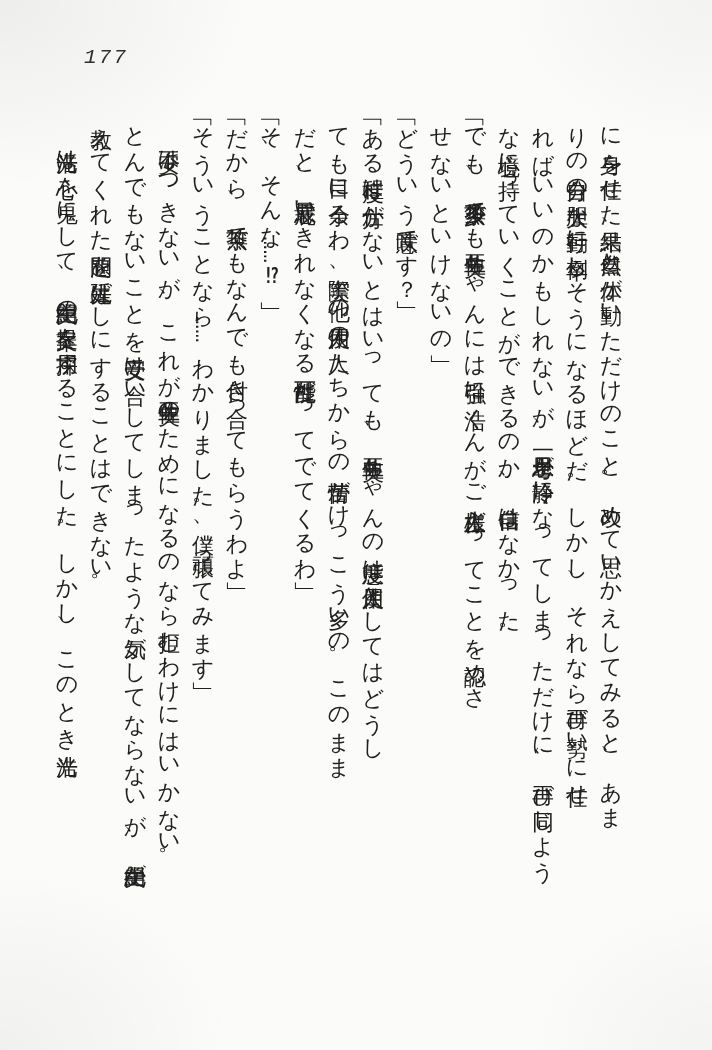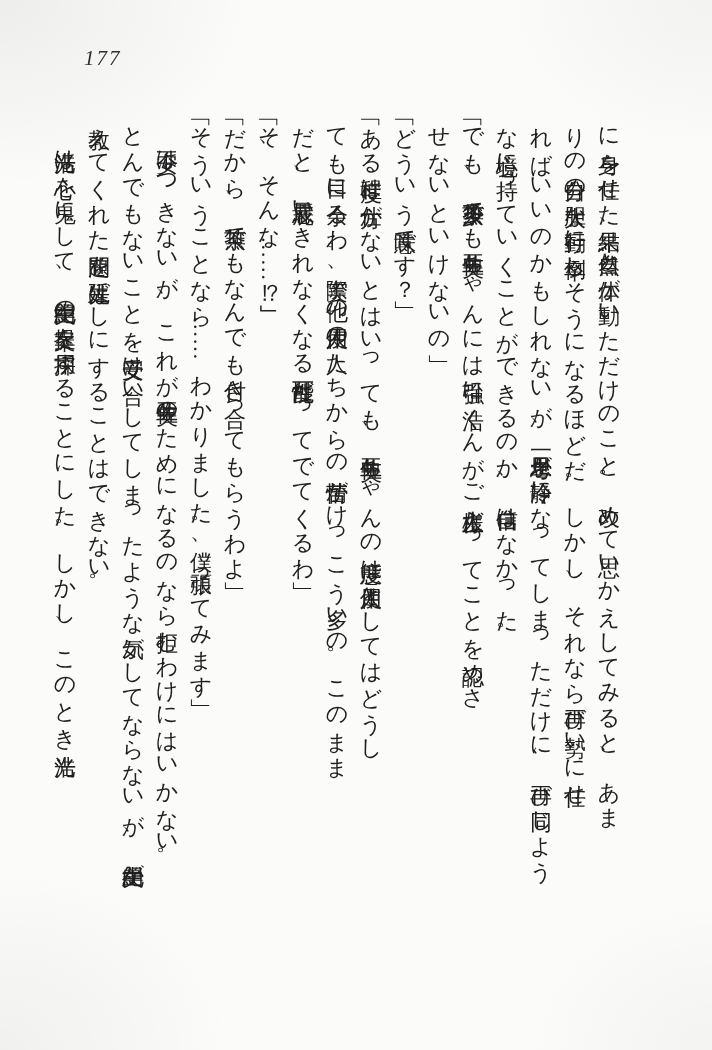--- a/index.html
+++ b/index.html
@@ -11,21 +11,21 @@
     position: relative;
     width: 712px;
     height: 1050px;
     overflow: hidden;
     background:
       radial-gradient(ellipse 60% 30% at 0% 0%, rgba(0,0,0,0.055), transparent 60%),
       radial-gradient(ellipse 50% 25% at 100% 0%, rgba(0,0,0,0.035), transparent 60%),
       radial-gradient(ellipse 55% 30% at 0% 100%, rgba(0,0,0,0.045), transparent 60%),
       radial-gradient(ellipse 45% 25% at 100% 100%, rgba(0,0,0,0.03), transparent 60%),
       #fbfbfa;
-    font-family: Liberation Serif, serif;
+    font-family: Liberation Mono, monospace;
   }
   .page-number {
     position: absolute;
     top: 46px;
     left: 84px;
     font-size: 21px;
     font-style: italic;
     letter-spacing: 2px;
     color: #2e2e2e;
   }

